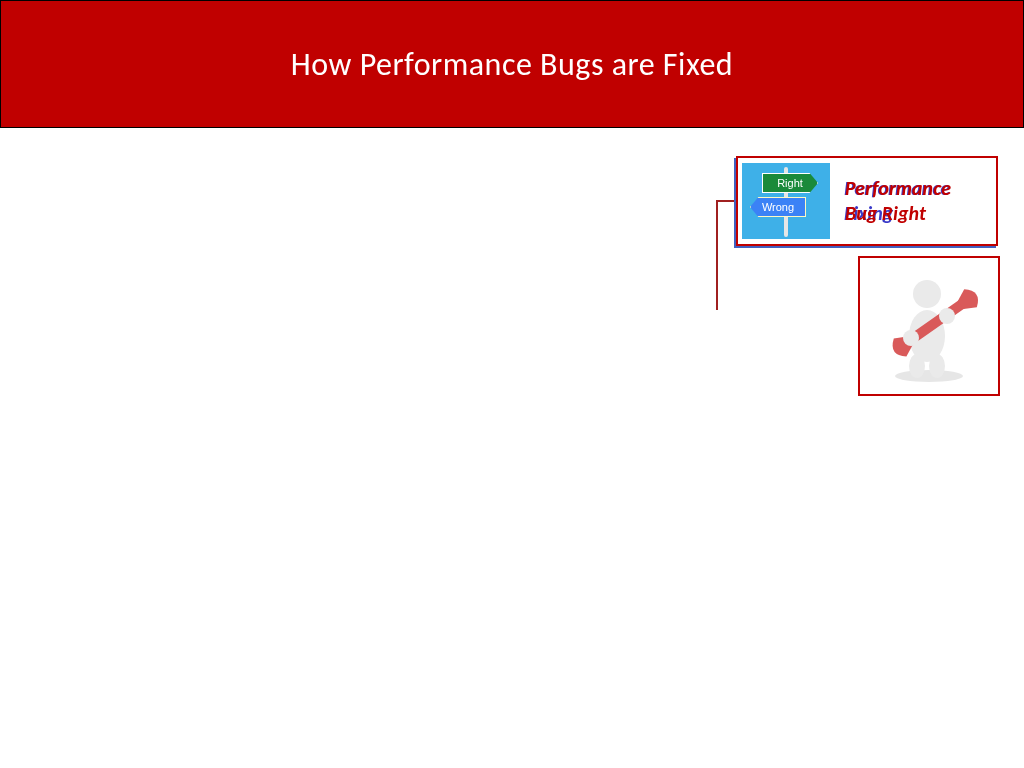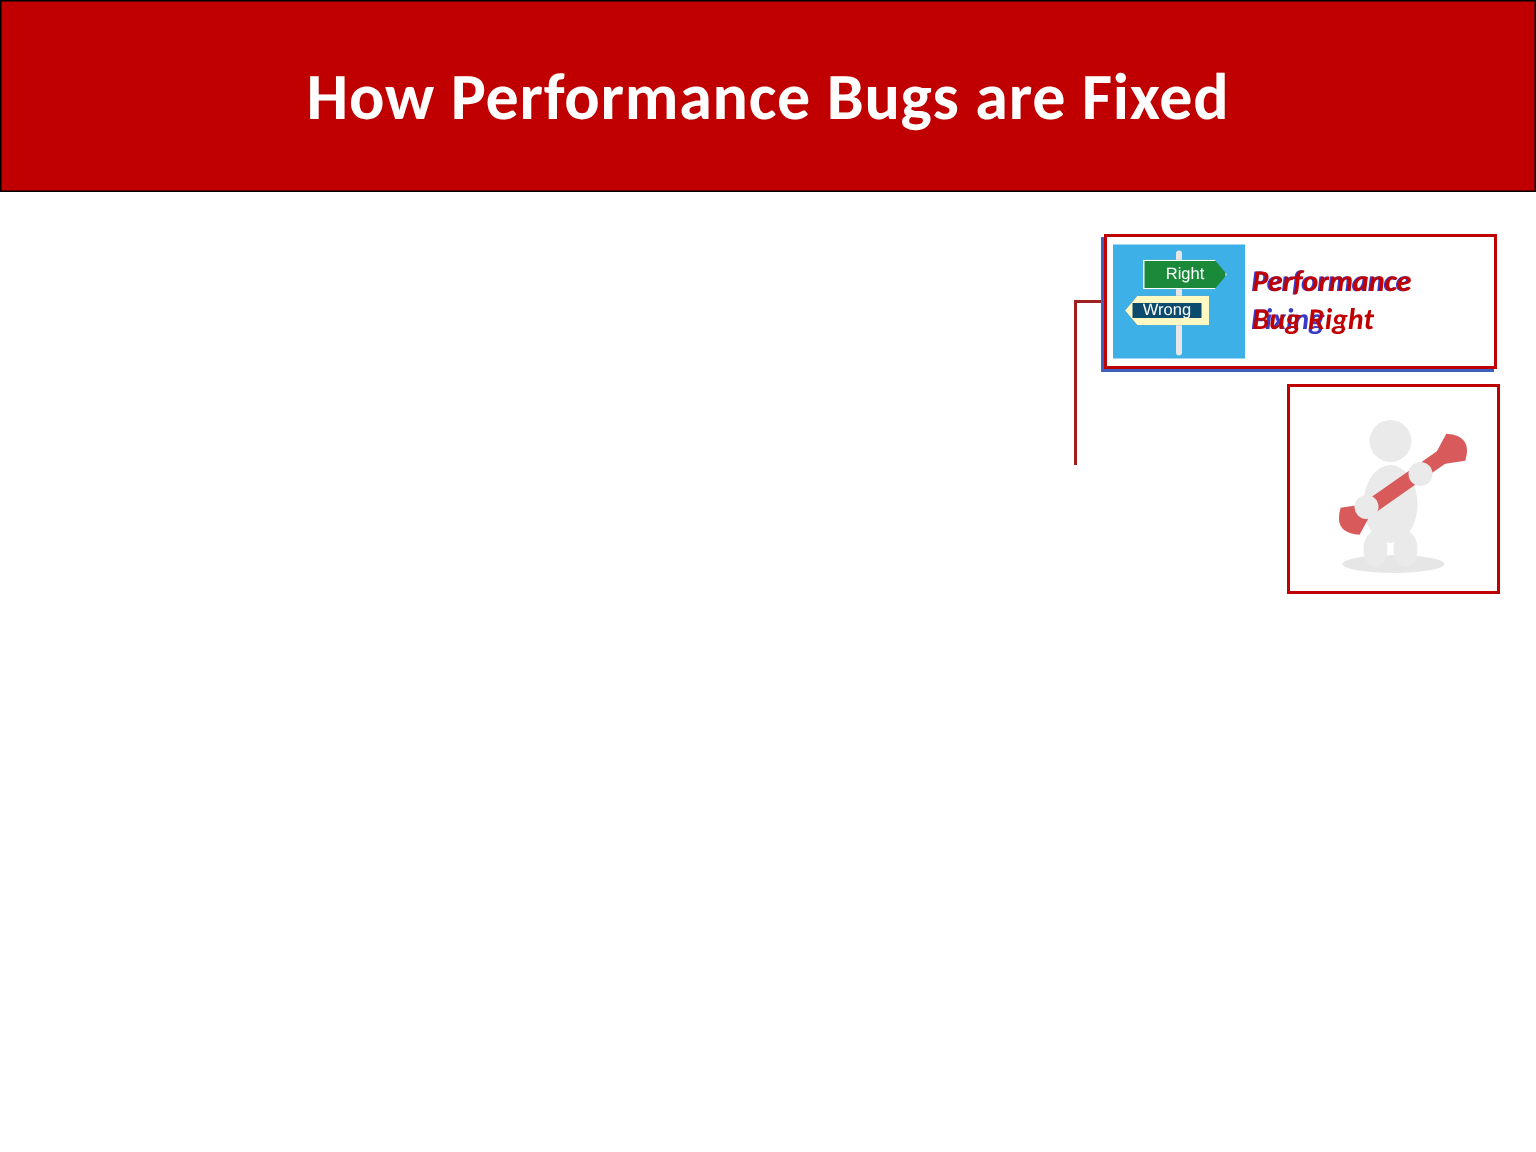--- a/index.html
+++ b/index.html
@@ -17,22 +17,22 @@
     width: 1024px;
     height: 128px;
     background: #c00000;
     border: 1px solid #000;
     display: flex;
     align-items: center;
     justify-content: center;
   }
   .title-text {
     color: #fff;
-    font-size: 44px;
-    font-weight: 700;
+    font-size: 32px;
+    font-weight: 400;
     letter-spacing: 0.5px;
   }
   .connector {
     position: absolute;
     top: 200px;
     left: 716px;
     width: 60px;
     height: 110px;
     border-left: 2px solid #a02020;
     border-top: 2px solid #a02020;
@@ -41,21 +41,21 @@
     position: absolute;
     top: 156px;
     left: 736px;
     width: 262px;
     height: 90px;
     border: 2px solid #c00000;
     box-shadow: -2px 2px 0 0 #4060c0;
     background: #fff;
     display: flex;
     align-items: center;
-    gap: 0;
+    gap: 10px;
     padding: 4px;
   }
   .signpost {
     width: 88px;
     height: 76px;
     background: #3eb0e8;
     position: relative;
     flex: 0 0 88px;
   }
   .pole {
@@ -74,27 +74,27 @@
     font-size: 11px;
     font-family: "Comic Sans MS", cursive, sans-serif;
     display: flex; align-items: center; justify-content: center;
     clip-path: polygon(0 0, 85% 0, 100% 50%, 85% 100%, 0 100%);
     border: 1px solid #fff;
   }
   .sign-wrong {
     position: absolute;
     left: 8px; top: 34px;
     width: 56px; height: 20px;
-    background: #0c4a6e;
+    background: #3b82f6;
     color: #fff;
     font-size: 11px;
     font-family: "Comic Sans MS", cursive, sans-serif;
     display: flex; align-items: center; justify-content: center;
     clip-path: polygon(15% 0, 100% 0, 100% 100%, 15% 100%, 0 50%);
-    border: 5px solid #fef9c3;
+    border: 1px solid #fef9c3;
   }
   .card-top-text {
     position: relative;
     flex: 1;
     height: 100%;
   }
   .layer-text {
     position: absolute;
     left: 4px;
     top: 14px;

